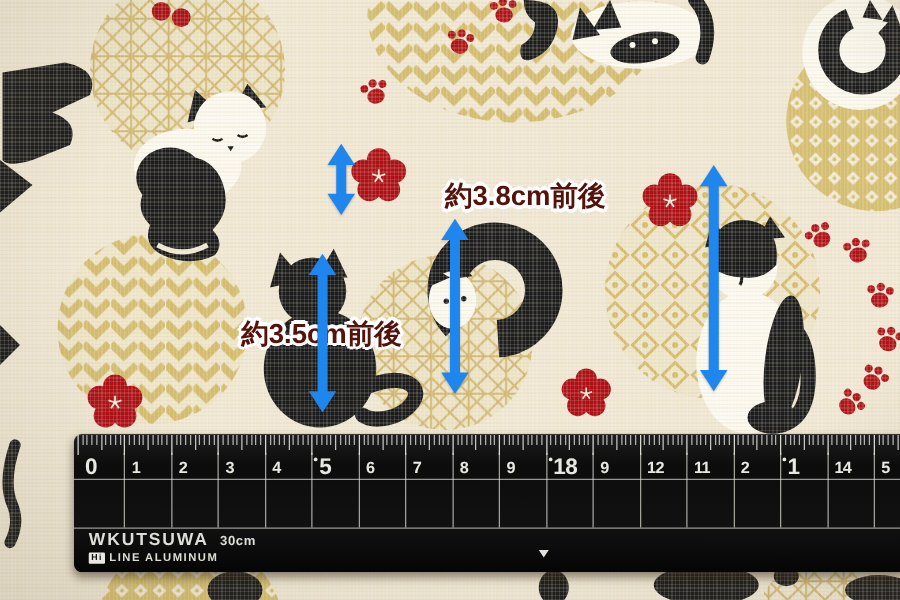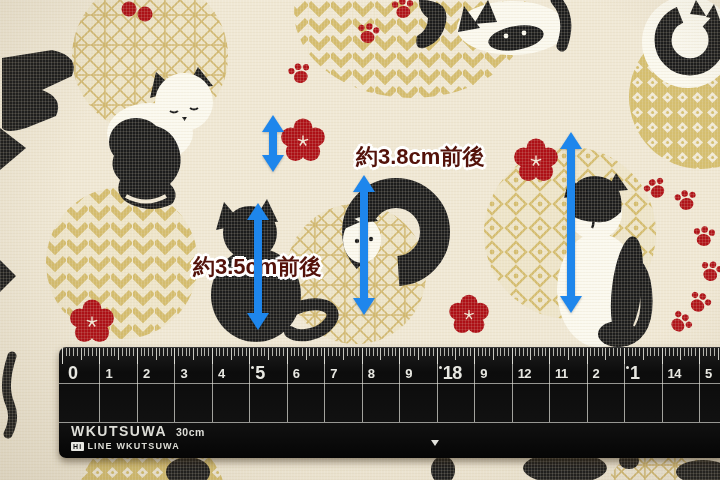--- a/index.html
+++ b/index.html
@@ -451,21 +451,21 @@
         <div class="num" style="left: 645.99px;">5</div>
       </div>
     <div class="hline" style="top:35px"></div>
     <div class="hline" style="top:74px"></div>
     <div class="brand">
       <div class="l1">
         <span>WKUTSUWA</span><span class="size">30cm</span>
       </div>
       <div class="l2">
         <span class="hibox">Hi</span>
-          <span>LINE WKUTSUWA</span>
+          <span>LINE ALUMINUM</span>
       </div>
     </div>
     <div class="marker"></div>
   </div>
 
   <div class="annotations">
       <svg width="24" height="57" class="ann-arrow" style="left: 261px; top: 115px;">
         <line x1="12" y1="15" x2="12" y2="42" stroke="#1e86ec" stroke-width="8"></line>
         <polygon points="12,0 23,17 1,17" fill="#1e86ec"></polygon>
         <polygon points="12,57 23,40 1,40" fill="#1e86ec"></polygon>

